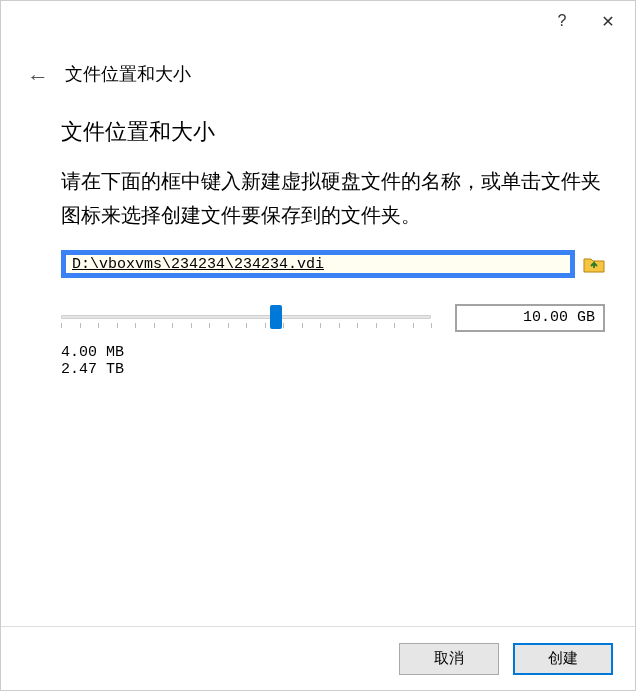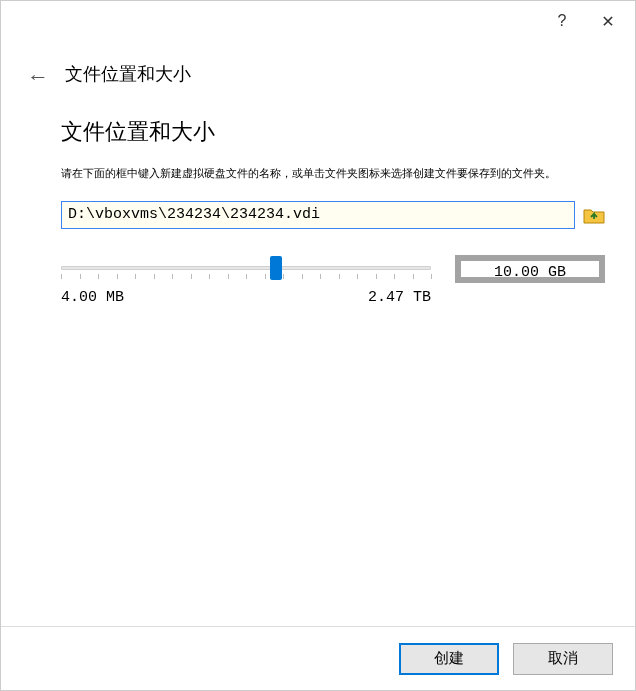--- a/index.html
+++ b/index.html
@@ -51,39 +51,40 @@
   }
   .content {
     padding: 20px 30px 0 60px;
   }
   .section-title {
     font-size: 22px;
     color: #000000;
     margin-bottom: 17px;
   }
   .desc {
-    font-size: 11px;
+    font-size: 20px;
     line-height: 1.7;
     margin-bottom: 18px;
   }
   .path-row {
     display: flex;
     align-items: center;
     gap: 8px;
     margin-bottom: 26px;
   }
   .path-input {
     flex: 1;
     height: 28px;
-    border: 1px solid #3b82f6;
+    border: 5px solid #3b82f6;
     background: #fffef0;
     padding: 2px 6px;
     font-family: "Consolas", "Courier New", monospace;
     font-size: 15px;
     outline: none;
+    text-decoration: underline;
   }
   .folder-icon svg { display: block; }
   .slider-row {
     display: flex;
     align-items: center;
     gap: 24px;
     margin-top: 8px;
   }
   .slider-wrap {
     flex: 1;
@@ -118,34 +119,35 @@
     top: 0;
     width: 12px;
     height: 24px;
     background: #0078d7;
     border-radius: 2px;
     transform: translateX(-50%);
   }
   .size-box {
     width: 150px;
     height: 28px;
-    border: 6px solid #a3a3a3;
-    text-align: center;
+    border: 2px solid #a3a3a3;
+    text-align: right;
     padding: 3px 8px;
     font-family: "Consolas", "Courier New", monospace;
     font-size: 15px;
     background: #fff;
   }
   .range-labels {
     display: flex;
     justify-content: space-between;
     font-family: "Consolas", "Courier New", monospace;
     font-size: 15px;
-    margin-top: 6px;
+    margin-top: 12px;
     padding-right: 174px;
+    flex-direction: column;
   }
   .footer {
     margin-top: auto;
     height: 64px;
     border-top: 1px solid #ddd;
     display: flex;
     justify-content: flex-end;
     align-items: center;
     gap: 14px;
     padding-right: 22px;
@@ -230,17 +232,17 @@
     </div>
 
     <div class="range-labels">
       <span>4.00 MB</span>
       <span>2.47 TB</span>
     </div>
 
   </div>
 
   <div class="footer">
+    <div class="btn">取消</div>
     <div class="btn primary">创建</div>
-    <div class="btn">取消</div>
   </div>
 
 </div>
 
 </body></html>

